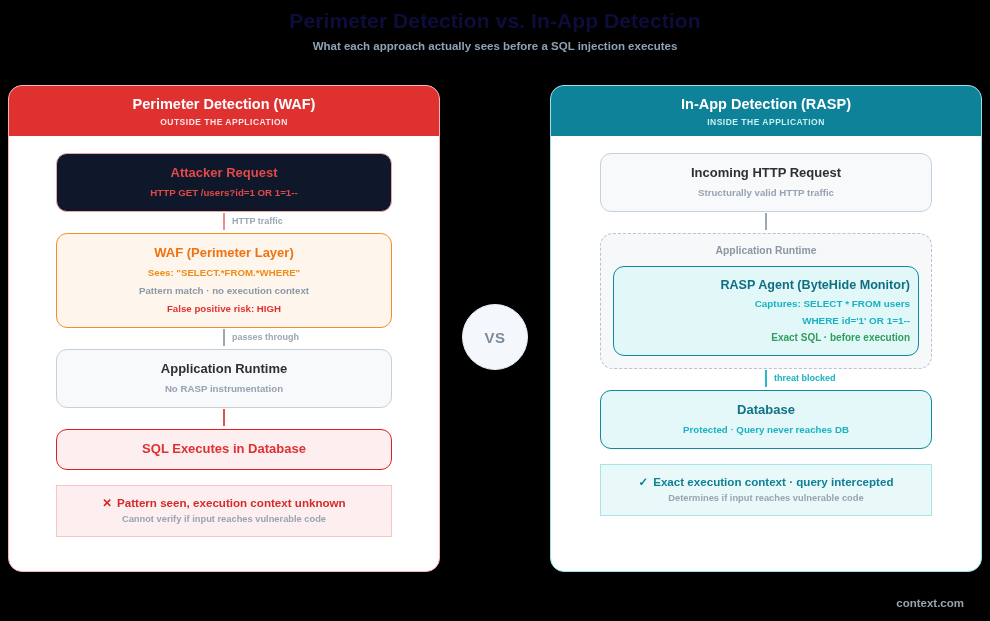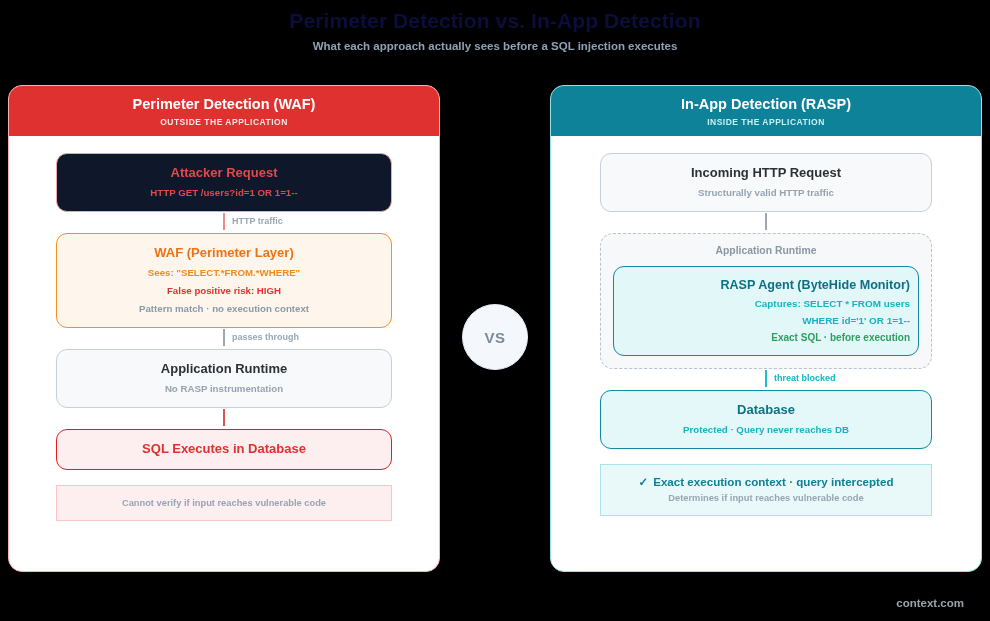--- a/index.html
+++ b/index.html
@@ -289,22 +289,22 @@
       </div>
 
       <div class="connector conn-pink">
         <div class="tick"></div>
         <div class="c-label">HTTP traffic</div>
       </div>
 
       <div class="step st-waf">
         <div class="s-title">WAF (Perimeter Layer)</div>
         <div class="s-line l-orange">Sees: "SELECT.*FROM.*WHERE"</div>
+        <div class="s-line l-gray">Pattern match · no execution context</div>
         <div class="s-line l-red">False positive risk: HIGH</div>
-        <div class="s-line l-gray">Pattern match · no execution context</div>
       </div>
 
       <div class="connector conn-gray">
         <div class="tick"></div>
         <div class="c-label">passes through</div>
       </div>
 
       <div class="step st-appruntime">
         <div class="s-title">Application Runtime</div>
         <div class="s-line">No RASP instrumentation</div>
@@ -315,20 +315,21 @@
         <div class="c-label"></div>
       </div>
 
       <div class="step st-sqlexec">
         <div class="s-title">SQL Executes in Database</div>
       </div>
 
       <div class="plain-gap"></div>
 
       <div class="summary sum-left">
+        <div class="sum-title"><span class="sum-mark">✕</span><span>Pattern seen, execution context unknown</span></div>
         <div class="sum-sub">Cannot verify if input reaches vulnerable code</div>
       </div>
 
     </div>
   </div>
 
   <div class="panel panel-right">
     <div class="panel-header teal">
       <div class="ph-title">In-App Detection (RASP)</div>
       <div class="ph-sub">INSIDE THE APPLICATION</div>

